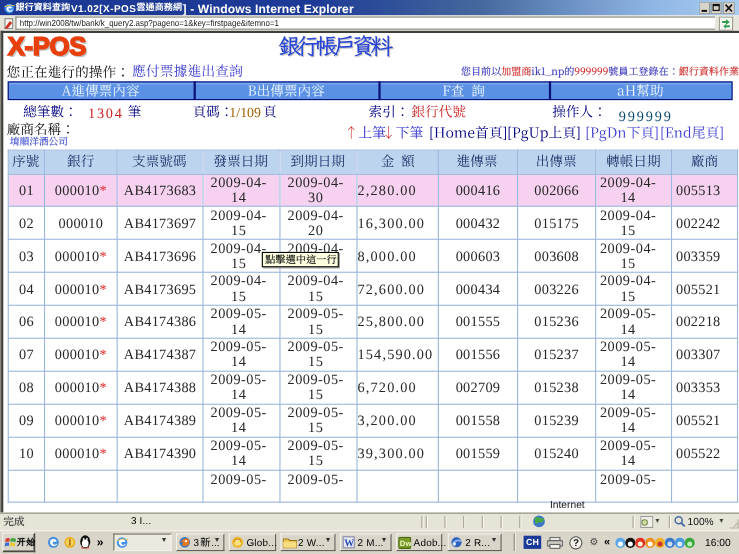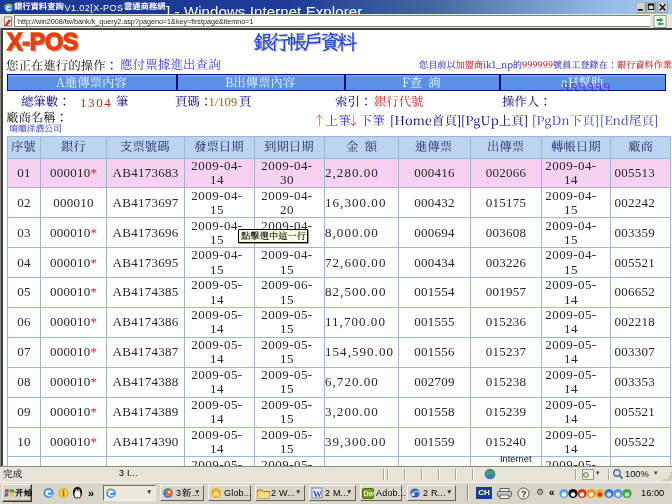--- a/index.html
+++ b/index.html
@@ -158,29 +158,29 @@
 <path d="M0.8 4.0 Q5 1.2 10.6 2.9 L10.2 3.6 Q5.5 2.0 1.4 4.6 Z" fill="#f4c53c"></path>
 </svg>
 <svg style="position:absolute;left:13.5px;top:2.3px;overflow:visible;" width="52" height="9">
     <use href="#sanb9280" fill="#fff" stroke="#fff" stroke-width="14" transform="translate(0.0,7.3) scale(0.00830,-0.00830)"></use>
     <use href="#sanb884c" fill="#fff" stroke="#fff" stroke-width="14" transform="translate(8.3,7.3) scale(0.00830,-0.00830)"></use>
     <use href="#sanb8cc7" fill="#fff" stroke="#fff" stroke-width="14" transform="translate(16.6,7.3) scale(0.00830,-0.00830)"></use>
     <use href="#sanb6599" fill="#fff" stroke="#fff" stroke-width="14" transform="translate(24.9,7.3) scale(0.00830,-0.00830)"></use>
     <use href="#sanb67e5" fill="#fff" stroke="#fff" stroke-width="14" transform="translate(33.2,7.3) scale(0.00830,-0.00830)"></use>
     <use href="#sanb8a62" fill="#fff" stroke="#fff" stroke-width="14" transform="translate(41.5,7.3) scale(0.00830,-0.00830)"></use>
   </svg>
-<div class="abs" style="left:64.5px;top:2.5px;font-size:9px;color:#fff;font-family:'Liberation Sans',sans-serif;font-weight:normal;white-space:nowrap;letter-spacing:0.45px">V1.02[X-POS</div>
+<div class="abs" style="left:64.5px;top:2.5px;font-size:9px;color:#fff;font-family:'Liberation Sans',sans-serif;font-weight:bold;white-space:nowrap;letter-spacing:0.45px">V1.02[X-POS</div>
 <svg style="position:absolute;left:124px;top:2.3px;overflow:visible;" width="44" height="9">
     <use href="#sanb96f2" fill="#fff" stroke="#fff" stroke-width="14" transform="translate(0.0,7.3) scale(0.00830,-0.00830)"></use>
     <use href="#sanb901a" fill="#fff" stroke="#fff" stroke-width="14" transform="translate(8.3,7.3) scale(0.00830,-0.00830)"></use>
     <use href="#sanb5546" fill="#fff" stroke="#fff" stroke-width="14" transform="translate(16.6,7.3) scale(0.00830,-0.00830)"></use>
     <use href="#sanb52d9" fill="#fff" stroke="#fff" stroke-width="14" transform="translate(24.9,7.3) scale(0.00830,-0.00830)"></use>
     <use href="#sanb7db2" fill="#fff" stroke="#fff" stroke-width="14" transform="translate(33.2,7.3) scale(0.00830,-0.00830)"></use>
   </svg>
-<div class="abs" style="left:166px;top:2.5px;font-size:15px;color:#fff;font-family:'Liberation Sans',sans-serif;font-weight:normal;white-space:nowrap;letter-spacing:0.1px">] - Windows Internet Explorer</div>
+<div class="abs" style="left:166px;top:2.5px;font-size:11px;color:#fff;font-family:'Liberation Sans',sans-serif;font-weight:bold;white-space:nowrap;letter-spacing:0.1px">] - Windows Internet Explorer</div>
 <svg class="abs" style="left:636px;top:2px" width="32" height="11">
 <rect x="0" y="0" width="9" height="10.5" fill="#d8d4cc" stroke="#8a8a82" stroke-width="0.8"></rect>
 <rect x="10.5" y="0" width="9" height="10.5" fill="#d8d4cc" stroke="#8a8a82" stroke-width="0.8"></rect>
 <rect x="21.5" y="0" width="10" height="10.5" fill="#d8d4cc" stroke="#8a8a82" stroke-width="0.8"></rect>
 <rect x="1.8" y="7" width="5" height="1.8" fill="#111"></rect>
 <rect x="12.3" y="2" width="5.5" height="5.5" fill="none" stroke="#111" stroke-width="1.1"></rect>
 <rect x="12.3" y="2" width="5.5" height="1.6" fill="#111"></rect>
 <path d="M23.6 2.2 L29.4 8.4 M29.4 2.2 L23.6 8.4" stroke="#111" stroke-width="1.5"></path>
 </svg>
 <div id="addrbar" class="abs"></div>
@@ -324,21 +324,21 @@
     <use href="#ser884c" fill="#cc2222" transform="translate(12.4,10.9) scale(0.01240,-0.01240)"></use>
     <use href="#ser4ee3" fill="#cc2222" transform="translate(24.8,10.9) scale(0.01240,-0.01240)"></use>
     <use href="#ser865f" fill="#cc2222" transform="translate(37.2,10.9) scale(0.01240,-0.01240)"></use>
   </svg>
 <svg style="position:absolute;left:502px;top:94.8px;overflow:visible;" width="52" height="13">
     <use href="#ser64cd" fill="#000080" transform="translate(0.0,10.9) scale(0.01240,-0.01240)"></use>
     <use href="#ser4f5c" fill="#000080" transform="translate(12.4,10.9) scale(0.01240,-0.01240)"></use>
     <use href="#ser4eba" fill="#000080" transform="translate(24.8,10.9) scale(0.01240,-0.01240)"></use>
     <use href="#serff1a" fill="#000080" transform="translate(37.2,10.9) scale(0.01240,-0.01240)"></use>
   </svg>
-<div class="abs" style="left:562.5px;top:79px;font-size:13px;color:#6d28d9;font-family:'Liberation Serif',serif;white-space:nowrap;letter-spacing:1.7px">999999</div>
+<div class="abs" style="left:562.5px;top:98px;font-size:13px;color:#0c4a6e;font-family:'Liberation Serif',serif;white-space:nowrap;letter-spacing:1.7px">999999</div>
 <svg style="position:absolute;left:6px;top:110.5px;overflow:visible;" width="64" height="13">
     <use href="#ser5ee0" fill="#111" transform="translate(0.0,10.9) scale(0.01240,-0.01240)"></use>
     <use href="#ser5546" fill="#111" transform="translate(12.4,10.9) scale(0.01240,-0.01240)"></use>
     <use href="#ser540d" fill="#111" transform="translate(24.8,10.9) scale(0.01240,-0.01240)"></use>
     <use href="#ser7a31" fill="#111" transform="translate(37.2,10.9) scale(0.01240,-0.01240)"></use>
     <use href="#serff1a" fill="#111" transform="translate(49.6,10.9) scale(0.01240,-0.01240)"></use>
   </svg>
 <svg style="position:absolute;left:9px;top:123.5px;overflow:visible;" width="55" height="9">
     <use href="#ser5809" fill="#3344cc" stroke="#3344cc" stroke-width="14" transform="translate(0.0,7.7) scale(0.00880,-0.00880)"></use>
     <use href="#ser9806" fill="#3344cc" stroke="#3344cc" stroke-width="14" transform="translate(8.8,7.7) scale(0.00880,-0.00880)"></use>
@@ -446,56 +446,44 @@
         <td class="d3">2009-04-<br>15</td>
         <td class="vend">002242</td>
       </tr>
       <tr>
         <td>03</td>
         <td>000010<span class="red">*</span></td>
         <td>AB4173696</td>
         <td class="dt">2009-04-<br>15</td>
         <td class="dt">2009-04-<br>15</td>
         <td class="amt">8,000.00</td>
-        <td>000694</td>
+        <td>000603</td>
         <td>003608</td>
         <td class="d3">2009-04-<br>15</td>
         <td class="vend">003359</td>
       </tr>
       <tr>
         <td>04</td>
         <td>000010<span class="red">*</span></td>
         <td>AB4173695</td>
         <td class="dt">2009-04-<br>15</td>
         <td class="dt">2009-04-<br>15</td>
         <td class="amt">72,600.00</td>
         <td>000434</td>
         <td>003226</td>
         <td class="d3">2009-04-<br>15</td>
         <td class="vend">005521</td>
       </tr>
       <tr>
-        <td>05</td>
-        <td>000010<span class="red">*</span></td>
-        <td>AB4174385</td>
-        <td class="dt">2009-05-<br>14</td>
-        <td class="dt">2009-06-<br>15</td>
-        <td class="amt">82,500.00</td>
-        <td>001554</td>
-        <td>001957</td>
-        <td class="d3">2009-05-<br>14</td>
-        <td class="vend">006652</td>
-      </tr>
-      <tr>
         <td>06</td>
         <td>000010<span class="red">*</span></td>
         <td>AB4174386</td>
         <td class="dt">2009-05-<br>14</td>
         <td class="dt">2009-05-<br>15</td>
-        <td class="amt">11,700.00</td>
+        <td class="amt">25,800.00</td>
         <td>001555</td>
         <td>015236</td>
         <td class="d3">2009-05-<br>14</td>
         <td class="vend">002218</td>
       </tr>
       <tr>
         <td>07</td>
         <td>000010<span class="red">*</span></td>
         <td>AB4174387</td>
         <td class="dt">2009-05-<br>14</td>

